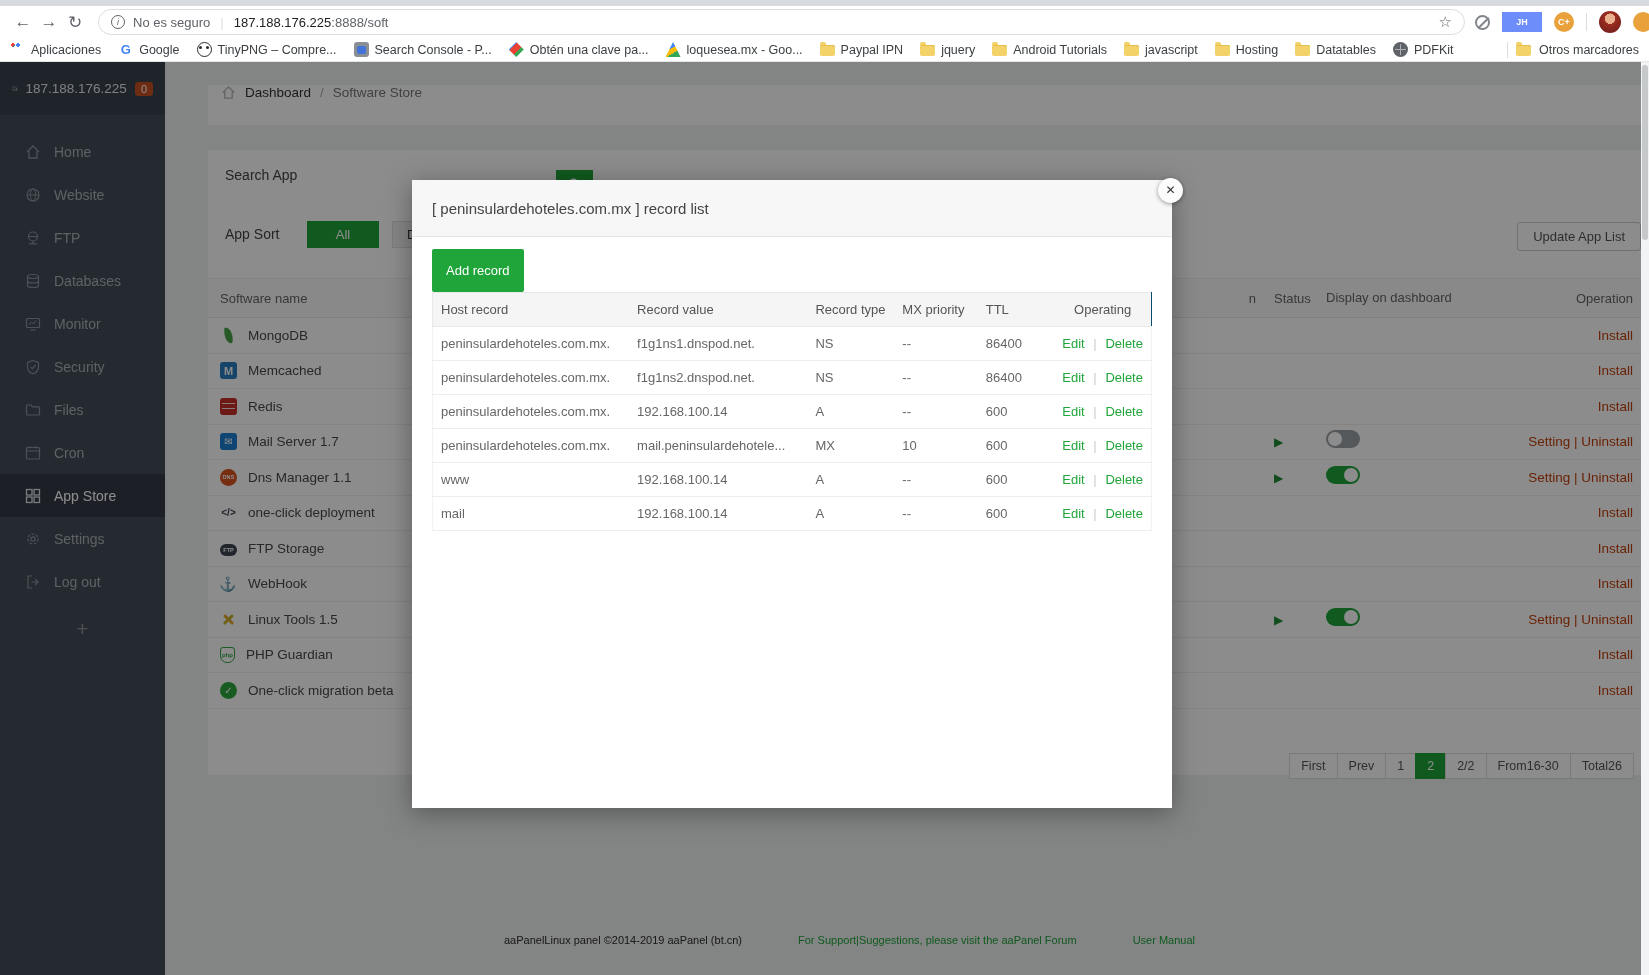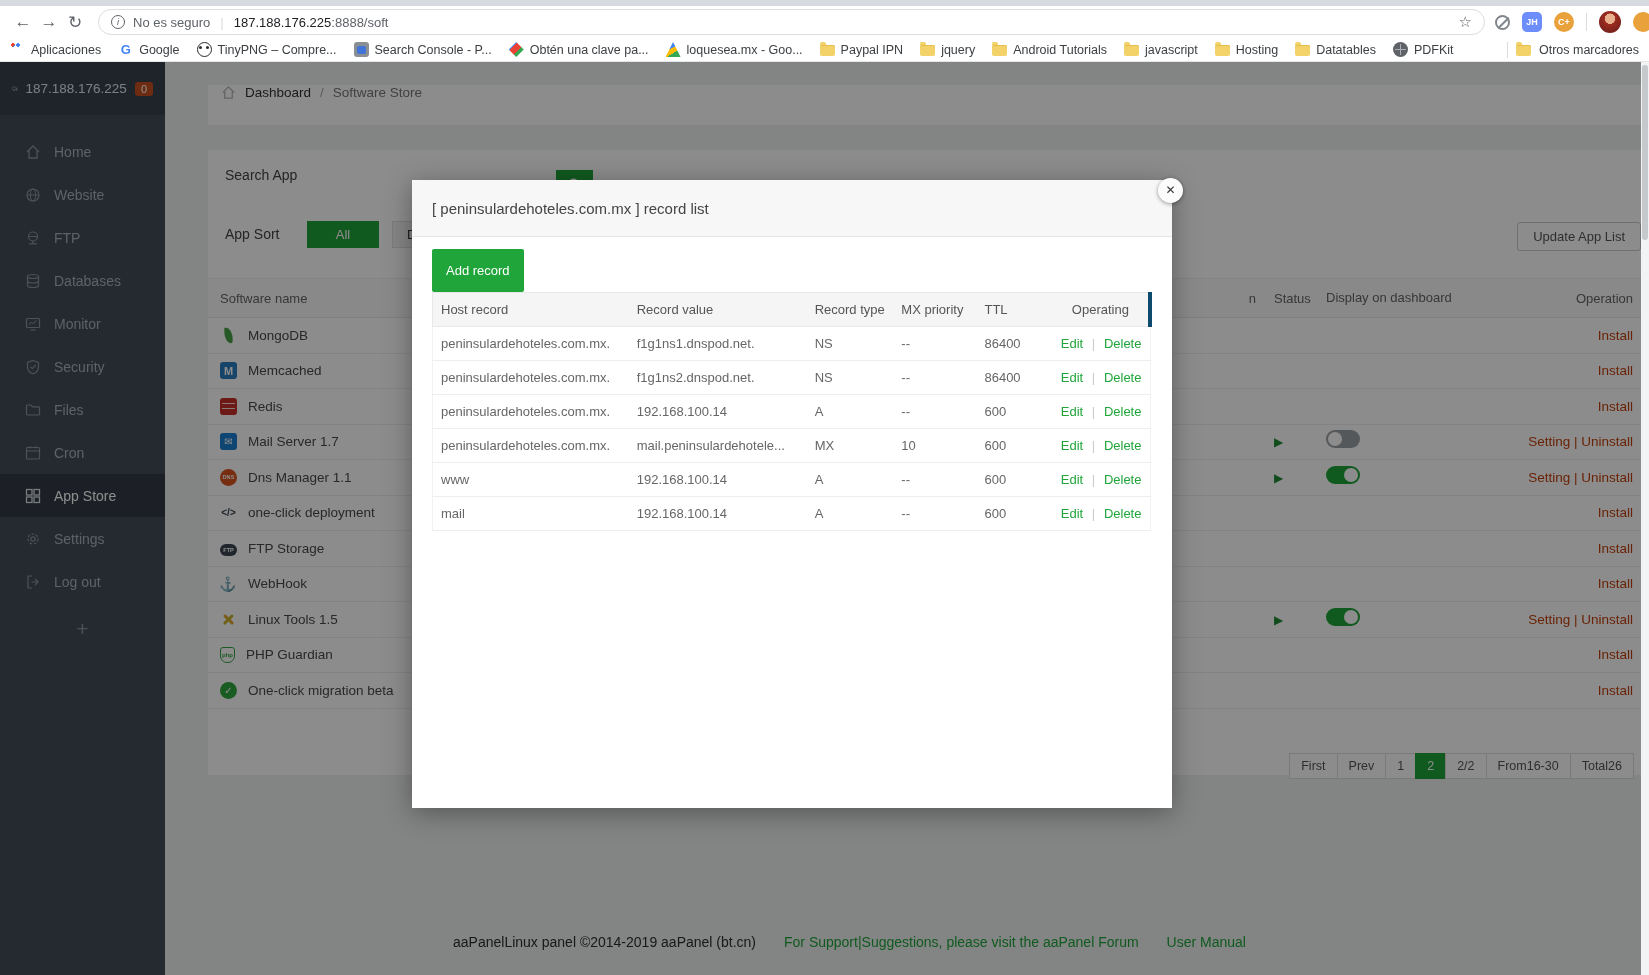--- a/index.html
+++ b/index.html
@@ -17,21 +17,21 @@
   .info-ic { width:14px; height:14px; border:1.4px solid #5f6368; border-radius:50%;
     font-size:9px; line-height:12px; text-align:center; color:#5f6368; margin-right:8px; font-style:italic; }
   .addr .sep { color:#dadce0; margin:0 10px; }
   .addr .host { color:#202124; }
   .addr .tail { color:#5f6368; }
   .addr .star { margin-left:auto; font-size:15px; color:#5f6368; }
   .exts { display:flex; align-items:center; gap:12px; }
   .ic-block { width:15px; height:15px; border:2px solid #80868b; border-radius:50%; position:relative; }
   .ic-block::after { content:""; position:absolute; left:-1px; top:5px; width:15px; height:2px;
     background:#80868b; transform:rotate(-45deg); }
-  .ic-jh { width:20px; height:20px; border-radius:5px; background:#6d8dfa; color:#fff;
+  .ic-jh { width:40px; height:20px; border-radius:0; background:#6d8dfa; color:#fff;
     font-size:9px; font-weight:bold; text-align:center; line-height:20px; }
   .ic-cplus { width:20px; height:20px; border-radius:50%; background:#e9a13b; color:#fff;
     font-size:9px; font-weight:bold; text-align:center; line-height:20px; }
   .ext-div { width:1px; height:18px; background:#dadce0; }
   .avatar { width:22px; height:22px; border-radius:50%;
     background:radial-gradient(circle at 50% 35%, #e8b08c 28%, #9c2b20 30%, #7c231d 70%); }
   .avatar2 { width:20px; height:20px; border-radius:50%; background:#e9a13b; margin-right:-14px; }
 
   
   .bookmarks { height:24px; background:#fff; display:flex; align-items:center; padding:0 10px;
@@ -142,41 +142,41 @@
   .app-migration { background:#2fa83c; border-radius:50%; font-size:10px; }
   .app-migration::before { content:"\2713"; }
 
   
   .pager { position:absolute; right:7px; top:603px; display:flex; font-size:12.5px; }
   .pg { border:1px solid #ddd; background:#fff; color:#555; padding:5px 11px; margin-left:-1px; cursor:pointer; }
   .pg.active { background:#20a53a; border-color:#20a53a; color:#fff; }
 
   
   .footer { position:absolute; left:165px; right:0; top:872px; display:flex; justify-content:center;
-    gap:28px; font-size:14px; transform:translateX(-140px); }
+    gap:56px; font-size:11px; transform:translateX(-140px); }
   .footer .copy { color:#2e2e2e; }
   .footer a { color:#20a53a; text-decoration:none; cursor:pointer; }
 
   
   .overlay { position:absolute; inset:0; background:rgba(0,0,0,0.45); z-index:50; }
   .modal { position:absolute; left:412px; top:118px; width:760px; height:628px; background:#fff;
     z-index:60; box-shadow:0 5px 25px rgba(0,0,0,.35); }
   .m-head { height:57px; background:#f7f7f7; border-bottom:1px solid #e5e5e5; display:flex;
     align-items:center; padding:0 20px; font-size:15px; color:#444; }
   .m-close { position:absolute; top:-2px; right:-11px; width:25px; height:25px; border-radius:50%;
     background:#fcfcfc; box-shadow:0 1px 4px rgba(0,0,0,.4); border:none; color:#333; font-size:12px;
     line-height:25px; text-align:center; cursor:pointer; }
   .m-body { padding:12px 20px 20px; }
   .btn-add { height:43px; padding:0 14px; background:#20a53a; color:#fff; border:none; border-radius:2px;
     font-size:13px; cursor:pointer; }
   .m-table { width:100%; border-collapse:collapse; font-size:13px; }
   .m-table th { background:#f5f5f5; font-weight:normal; color:#555; text-align:left;
     padding:9px 8px; border:1px solid #e8e8e8; border-left:none; border-right:none; }
   .m-table th:first-child { border-left:1px solid #e8e8e8; }
-  .m-table th:last-child { border-right:4px solid #0c4a6e; text-align:center; }
+  .m-table th:last-child { border-right:1px solid #0c4a6e; text-align:center; }
   .m-table td { color:#666; padding:9px 8px; border-bottom:1px solid #eee; }
   .m-table td:first-child { border-left:1px solid #f2f2f2; }
   .m-table td:last-child { border-right:1px solid #f2f2f2; white-space:nowrap; }
   .m-table .lk { color:#20a53a; cursor:pointer; }
   .m-table .lsep { color:#ccc; margin:0 5px; }
 
   
   .scrollbar { position:absolute; right:0; top:0; bottom:0; width:8px; background:#f2f3f4; z-index:70; }
   .scrollbar .thumb { margin:3px 1px; height:175px; border-radius:3px; background:#c6c9cc; }
 </style>

